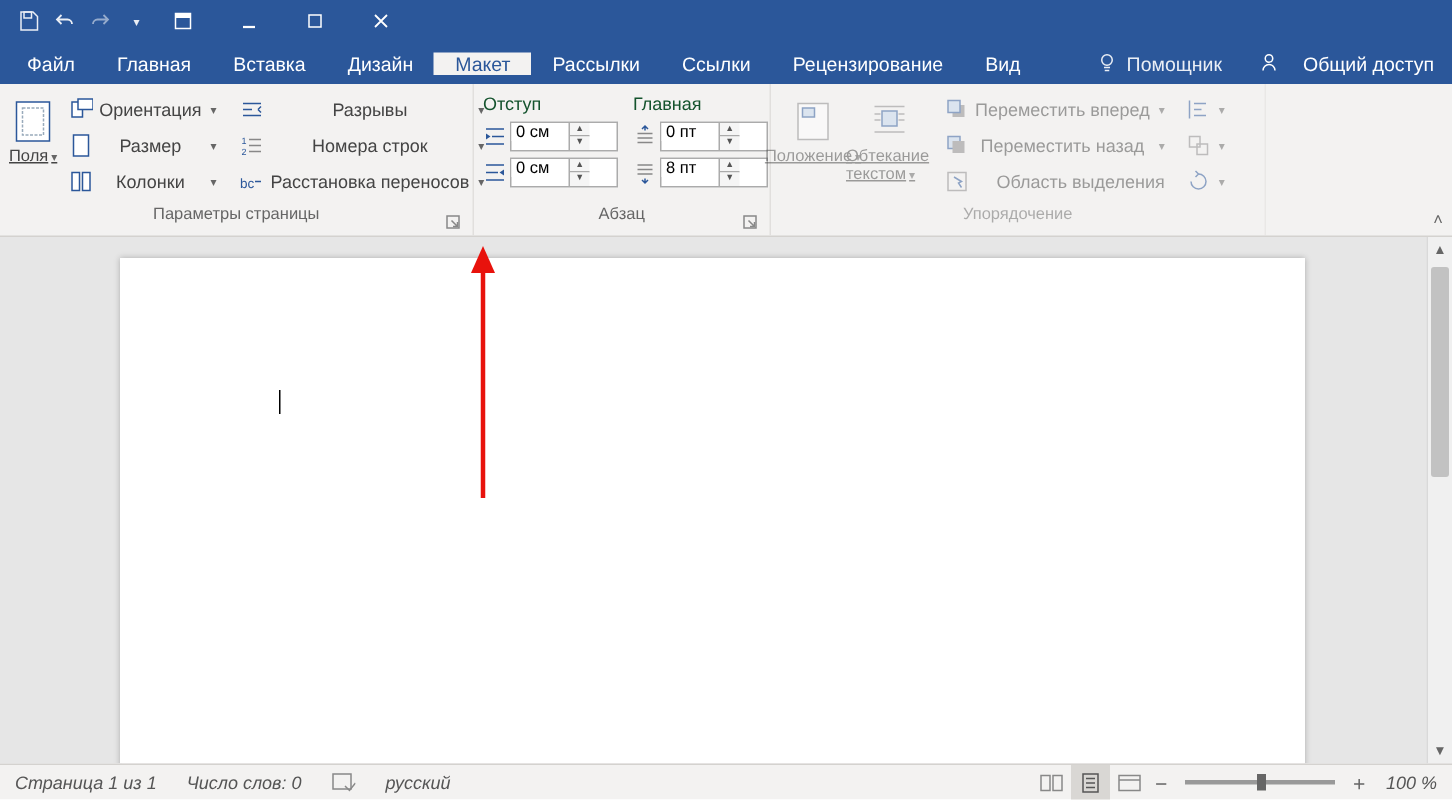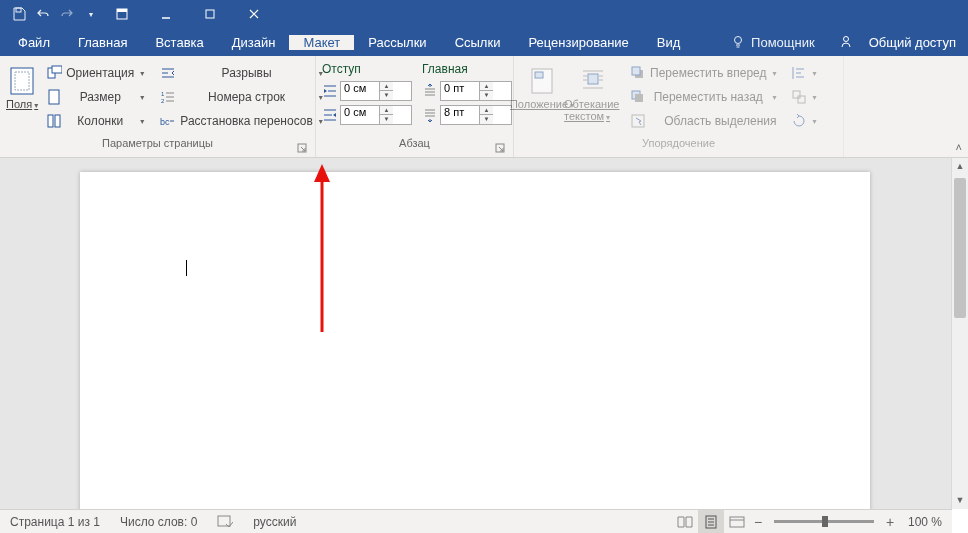--- a/index.html
+++ b/index.html
@@ -53,21 +53,21 @@
   .page { position: absolute; left: 80px; top: 14px; width: 790px; height: 800px; background: #fff; box-shadow: 0 0 4px rgba(0,0,0,.25); }
   .cursor { position: absolute; left: 186px; top: 260px; width: 1px; height: 16px; background: #000; }
   .vscroll { position: absolute; right: 0; top: 0; bottom: 0; width: 17px; background: #f0f0f0; border-left: 1px solid #d9d9d9; }
   .vthumb { position: absolute; left: 2px; right: 2px; top: 20px; height: 140px; background: #c2c2c2; border-radius: 2px; cursor: pointer; }
   .varrow { position: absolute; left: 0; right: 0; height: 17px; text-align: center; font-size: 9px; color: #666; line-height: 17px; cursor: pointer; }
 
   
   .redarrow { position: absolute; left: 312px; top: 164px; pointer-events: none; }
 
   
-  .statusbar { position: absolute; bottom: 0; left: 0; right: 16px; height: 24px; background: #f3f2f1; border-top: 1px solid #d4d2cf; display: flex; align-items: center; font-size: 12px; color: #555; }
+  .statusbar { position: absolute; bottom: 0; left: 0; right: 0; height: 24px; background: #f3f2f1; border-top: 1px solid #d4d2cf; display: flex; align-items: center; font-size: 12px; color: #555; font-style: italic; }
   .sbitem { padding: 0 10px; cursor: pointer; display: flex; align-items: center; gap: 5px; }
   .sbspacer { flex: 1; }
   .viewbtn { width: 26px; height: 24px; display: flex; align-items: center; justify-content: center; cursor: pointer; }
   .viewbtn.active { background: #d9d7d4; }
   .zoomslider { width: 100px; height: 3px; background: #999; margin: 0 8px; position: relative; cursor: pointer; }
   .zoomslider .knob { position: absolute; left: 48px; top: -4px; width: 6px; height: 11px; background: #666; }
   .zoompm { width: 16px; text-align: center; cursor: pointer; font-size: 14px; color: #666; }
 
   svg { display: block; }
 </style>

